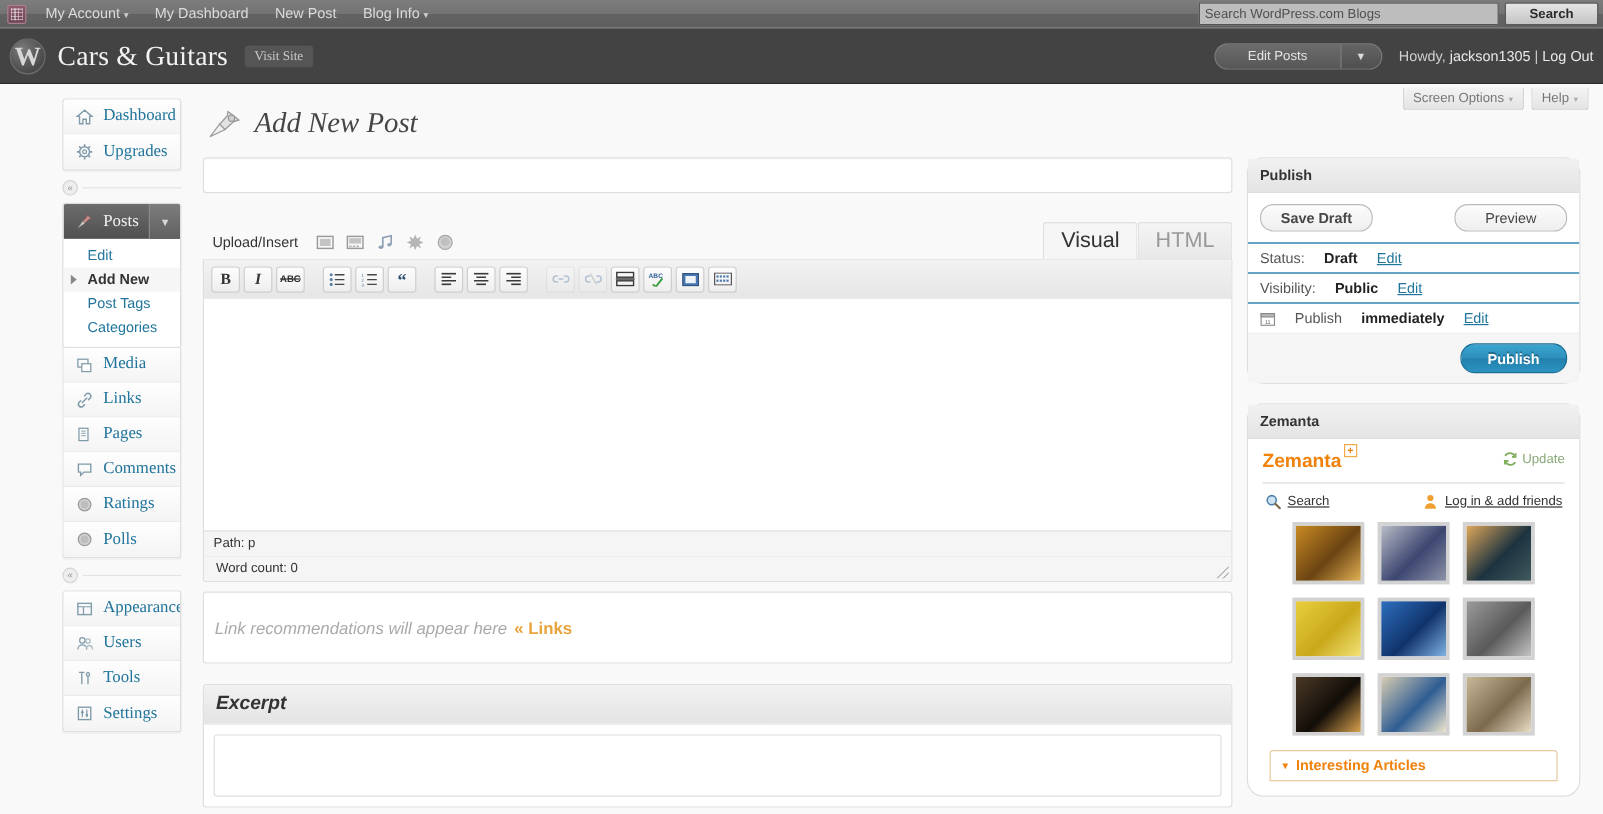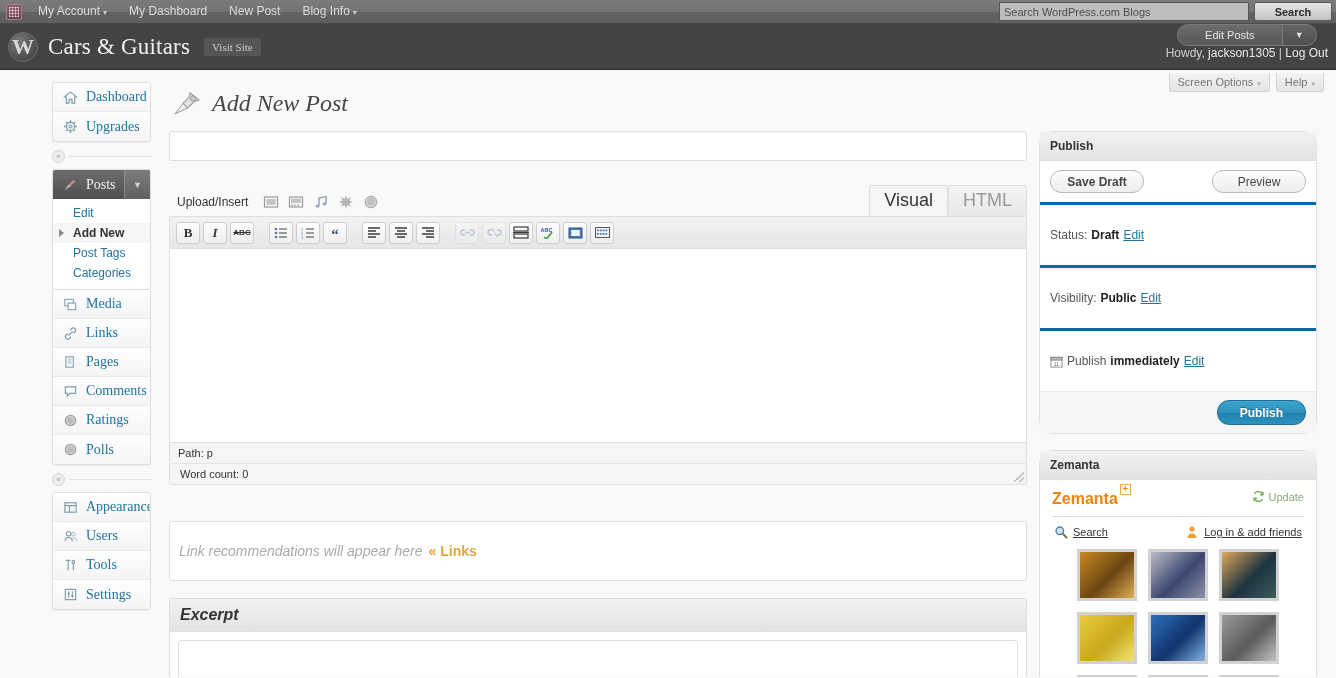--- a/index.html
+++ b/index.html
@@ -76,21 +76,21 @@
   #site-title {
     font-family: "Liberation Serif", serif;
     font-size: 23px; color: #f2f2f2; font-weight: normal;
     letter-spacing: .2px;
   }
   #visit-site {
     margin-left: 14px; font-size: 11px; color: #c9c9c9;
     background: #555; padding: 3px 8px; border-radius: 3px;
     font-family: "Liberation Serif", serif; cursor: pointer;
   }
-  .hdr-right { position: absolute; right: 8px; top: 0; height: 46px; display: flex; align-items: center; gap: 0; flex-direction: column; }
+  .hdr-right { position: absolute; right: 8px; top: 0; height: 46px; display: flex; align-items: center; gap: 14px; }
   #editposts-pill {
     display: flex; align-items: center;
     background: linear-gradient(to bottom,#6c6c6c,#575757);
     border: 1px solid #7b7b7b; border-radius: 12px;
     height: 22px; width: 140px; cursor: pointer; overflow: hidden;
   }
   #editposts-pill .lbl { flex: 1; text-align: center; color: #e4e4e4; font-size: 11px; }
   #editposts-pill .arw {
     width: 34px; height: 100%; border-left: 1px solid #7b7b7b;
     display: flex; align-items: center; justify-content: center;
@@ -235,21 +235,21 @@
   #wordcount-bar .grip {
     position: absolute; right: 2px; bottom: 2px; width: 10px; height: 10px;
     background:
       linear-gradient(135deg, transparent 45%, #bbb 45%, #bbb 55%, transparent 55%),
       linear-gradient(135deg, transparent 70%, #bbb 70%, #bbb 80%, transparent 80%);
     cursor: nwse-resize;
   }
 
   
   #linkreco {
-    margin-top: 36px; background: #fff; border: 1px solid #dfdfdf;
+    margin-top: 8px; background: #fff; border: 1px solid #dfdfdf;
     border-radius: 3px; height: 60px; display: flex; align-items: center;
     padding-left: 9px; gap: 6px;
   }
   #linkreco .txt { font-size: 14px; font-style: italic; color: #aaa; font-family: "Liberation Sans", sans-serif; }
   #linkreco .lnk { font-size: 14px; color: #e8a33d; cursor: pointer; }
   #linkreco .lnk b { font-weight: bold; }
 
   
   #excerpt-box { margin-top: 17px; border: 1px solid #dfdfdf; border-radius: 3px; background: #fff; }
   .box-head {
@@ -272,22 +272,22 @@
     font-size: 12px; font-weight: bold; color: #333; padding: 7px 10px;
   }
   #publish-actions { display: flex; justify-content: space-between; padding: 9px 10px; }
   .rbtn {
     border: 1px solid #bbb; border-radius: 11px; height: 23px; min-width: 94px;
     font-size: 12px; background: linear-gradient(to bottom,#fcfcfc,#eeeeee);
     cursor: pointer; font-family: "Liberation Sans", sans-serif; color: #464646;
   }
   #save-draft-button { font-weight: bold; }
   .pub-row {
-    border-top: 3px solid #0369a1; font-size: 12px; color: #333;
-    padding: 23px 10px; display: flex; align-items: center; gap: 4px;
+    border-top: 1px solid #0369a1; font-size: 12px; color: #333;
+    padding: 5px 10px; display: flex; align-items: center; gap: 16px;
   }
   .pub-row .lbl { color: #555; }
   .pub-row b { color: #222; }
   .pub-row .ed { color: #21759b; text-decoration: underline; cursor: pointer; }
   .cal-icon { width: 13px; height: 13px; flex: none; }
   #publish-footer {
     border-top: 1px solid #eaeaea; background: #f5f5f5;
     padding: 8px 10px; display: flex; justify-content: flex-end;
     border-radius: 0 0 3px 3px;
   }

